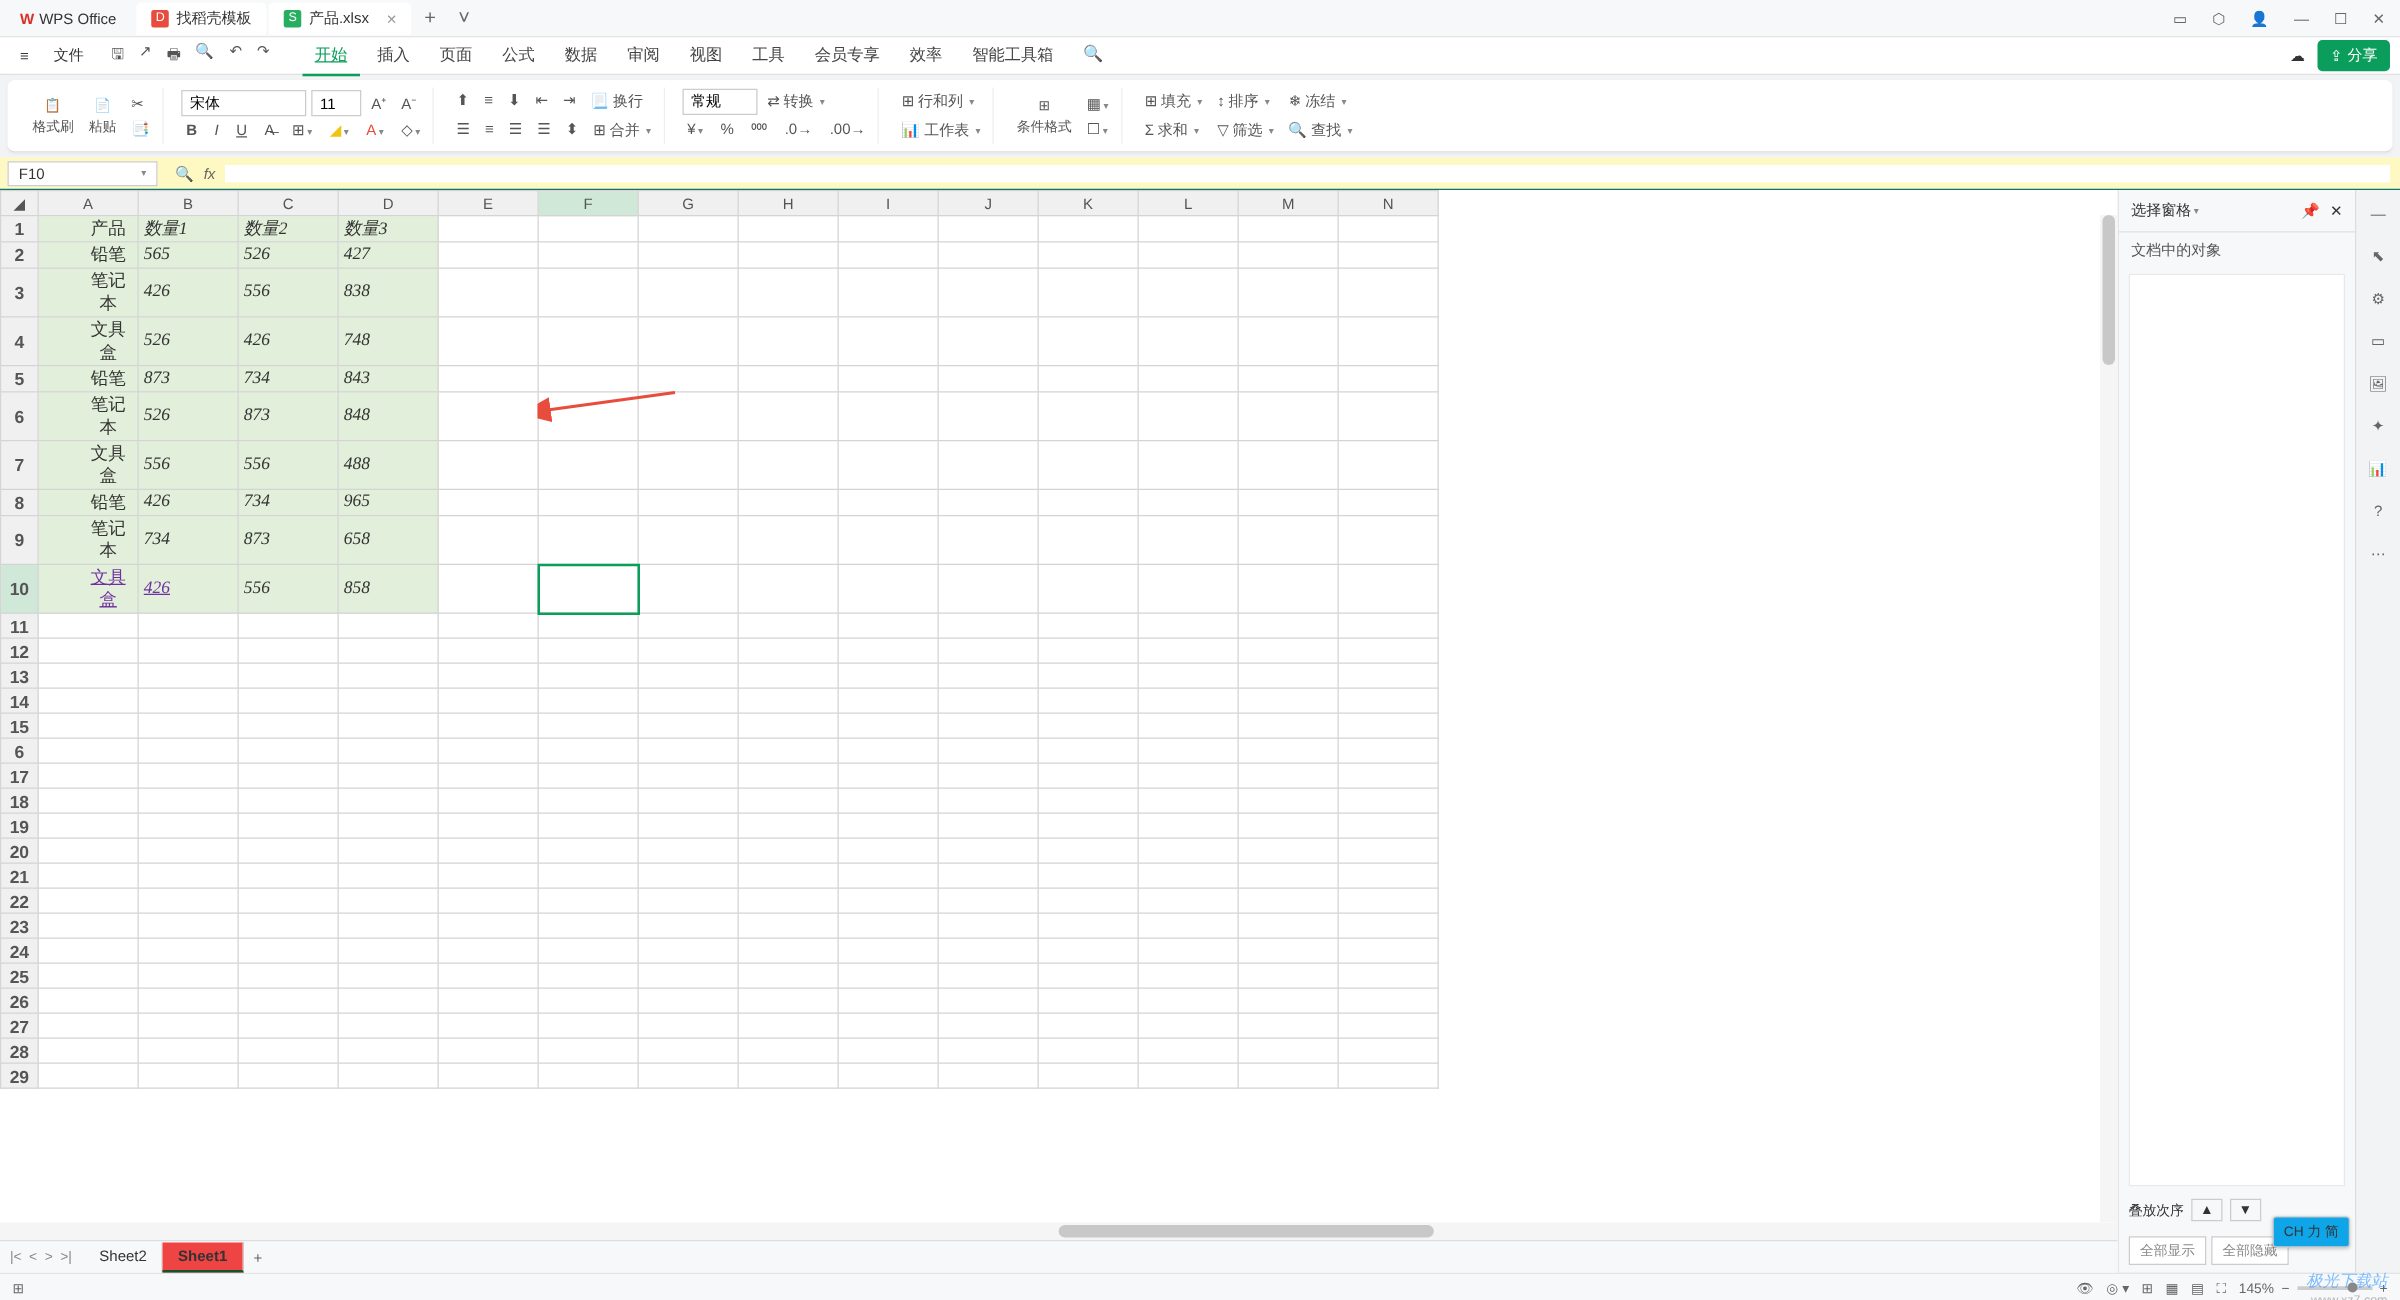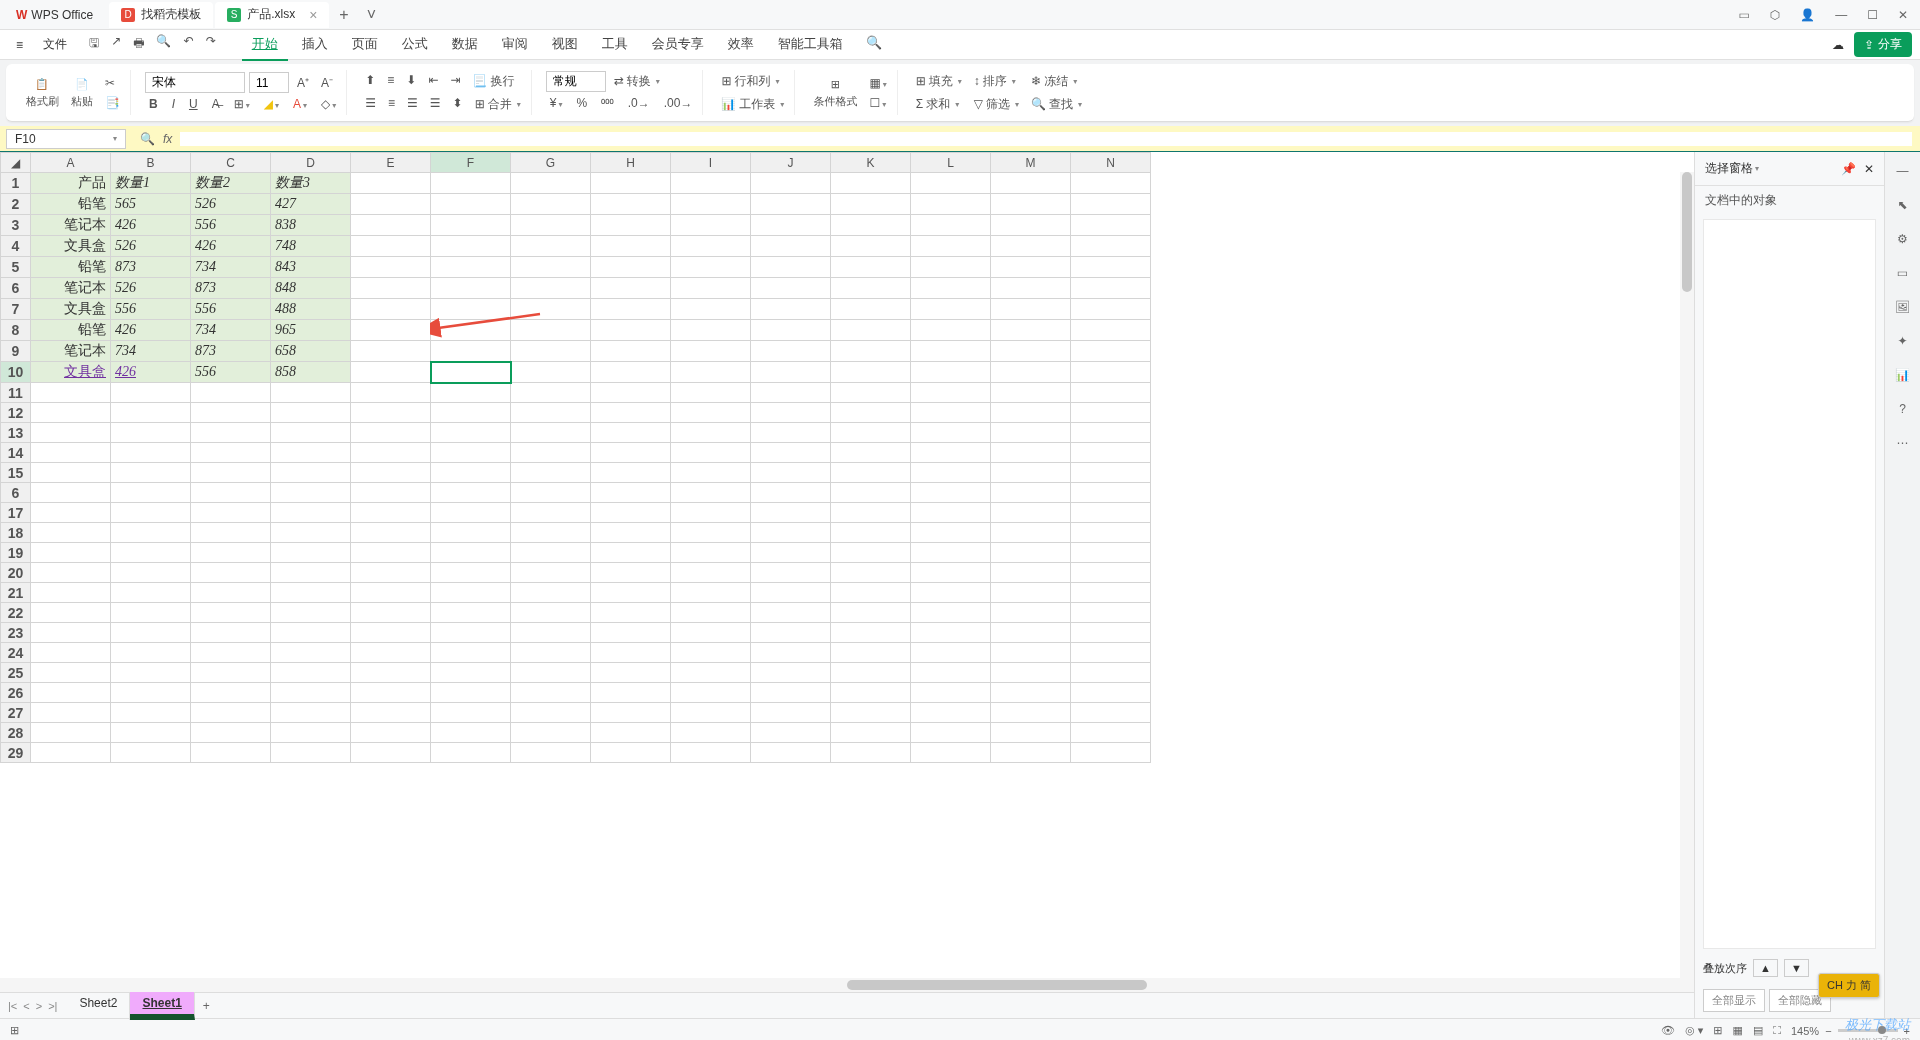--- a/index.html
+++ b/index.html
@@ -63,51 +63,51 @@
 .grid-wrapper { flex: 1; overflow: auto; position: relative; }
 .grid { border-collapse: collapse; table-layout: fixed; }
 .grid th, .grid td { border: 1px solid #d4d4d4; font-size: 14px; height: 20px; }
 .col-header th { background: #f0f0f0; text-align: center; font-weight: normal; color: #555; height: 20px; font-size: 12px; }
 .row-header { background: #f0f0f0; text-align: center; width: 30px; color: #555; font-size: 12px; }
 .corner { background: #f0f0f0; width: 30px; }
 .col-header th.active { background: #d0e8d8; }
 .row-header.active { background: #d0e8d8; }
 .data-cell { padding: 1px 4px; width: 80px; }
 .highlighted { background: #e2efda; }
-.text-left { text-align: right; font-family: "KaiTi", "楷体", serif; font-size: 15px; }
+.text-left { text-align: center; font-family: "KaiTi", "楷体", serif; font-size: 15px; padding-left: 36px; }
 .text-right { font-family: "KaiTi", "楷体", serif; font-size: 15px; font-style: italic; }
 .selected-cell { outline: 2px solid #0a9d5b; outline-offset: -1px; position: relative; }
 .link-cell { color: #7030a0; text-decoration: underline; }
 
 
 .arrow-annotation { position: absolute; left: 430px; top: 158px; pointer-events: none; }
 
 
 .panel-header { padding: 8px 10px; display: flex; align-items: center; justify-content: space-between; font-size: 12px; border-bottom: 1px solid #e0e0e0; }
 .panel-subtitle { padding: 6px 10px; font-size: 12px; color: #555; }
 .panel-body { flex: 1; background: #fff; margin: 4px 8px; border: 1px solid #e8e8e8; }
 .panel-footer { padding: 6px 8px; display: flex; align-items: center; gap: 6px; font-size: 11px; }
 .panel-footer-btns { display: flex; gap: 4px; padding: 6px 8px; justify-content: flex-start; }
 .footer-btn { border: 1px solid #ccc; padding: 3px 8px; font-size: 11px; background: #fff; color: #888; }
 
 
 .sheet-tabs-row { height: 26px; background: #f7f8f9; border-top: 1px solid #ddd; display: flex; align-items: center; padding: 0 8px; }
 .sheet-nav { display: flex; gap: 6px; color: #888; font-size: 11px; }
 .sheet-tabs { display: flex; margin-left: 10px; }
 .sheet-tab { padding: 4px 12px; font-size: 12px; border-right: 1px solid #ddd; }
-.sheet-tab.active { background: #f0abfc; font-weight: bold; border-bottom: 6px solid #14532d; text-decoration: underline; }
+.sheet-tab.active { background: #ef4444; font-weight: bold; border-bottom: 2px solid #14532d; }
 .sheet-add { padding: 4px 8px; color: #666; }
 
 
 .statusbar { height: 24px; background: #f7f8f9; border-top: 1px solid #ddd; display: flex; align-items: center; padding: 0 10px; font-size: 11px; color: #666; }
 .status-right { margin-left: auto; display: flex; align-items: center; gap: 10px; }
 .zoom-controls { display: flex; align-items: center; gap: 6px; }
 
 
-.ime-badge { position: fixed; right: 40px; bottom: 42px; background: #eab308; border: 1px solid #ccc; padding: 4px 8px; font-size: 11px; border-radius: 3px; box-shadow: 0 1px 3px rgba(0,0,0,0.2); }
+.ime-badge { position: fixed; right: 40px; bottom: 42px; background: #0ea5e9; border: 1px solid #ccc; padding: 4px 8px; font-size: 11px; border-radius: 3px; box-shadow: 0 1px 3px rgba(0,0,0,0.2); }
 
 
 .watermark { position: fixed; right: 10px; bottom: 6px; font-size: 13px; color: #4aa3ff; font-style: italic; opacity: 0.7; text-align: center; }
 .watermark-url { position: fixed; right: 10px; bottom: -6px; font-size: 10px; color: #888; opacity: 0.6; }
 
 
 .vscroll { position: absolute; right: 0; top: 20px; bottom: 0; width: 14px; background: #f5f5f5; }
 .vthumb { position: absolute; top: 0; width: 10px; left: 2px; height: 120px; background: #c8c8c8; border-radius: 5px; }
 .hscroll { height: 14px; background: #f5f5f5; display: flex; align-items: center; }
 .hthumb { width: 300px; height: 10px; background: #c8c8c8; border-radius: 5px; margin-left: 50%; }

